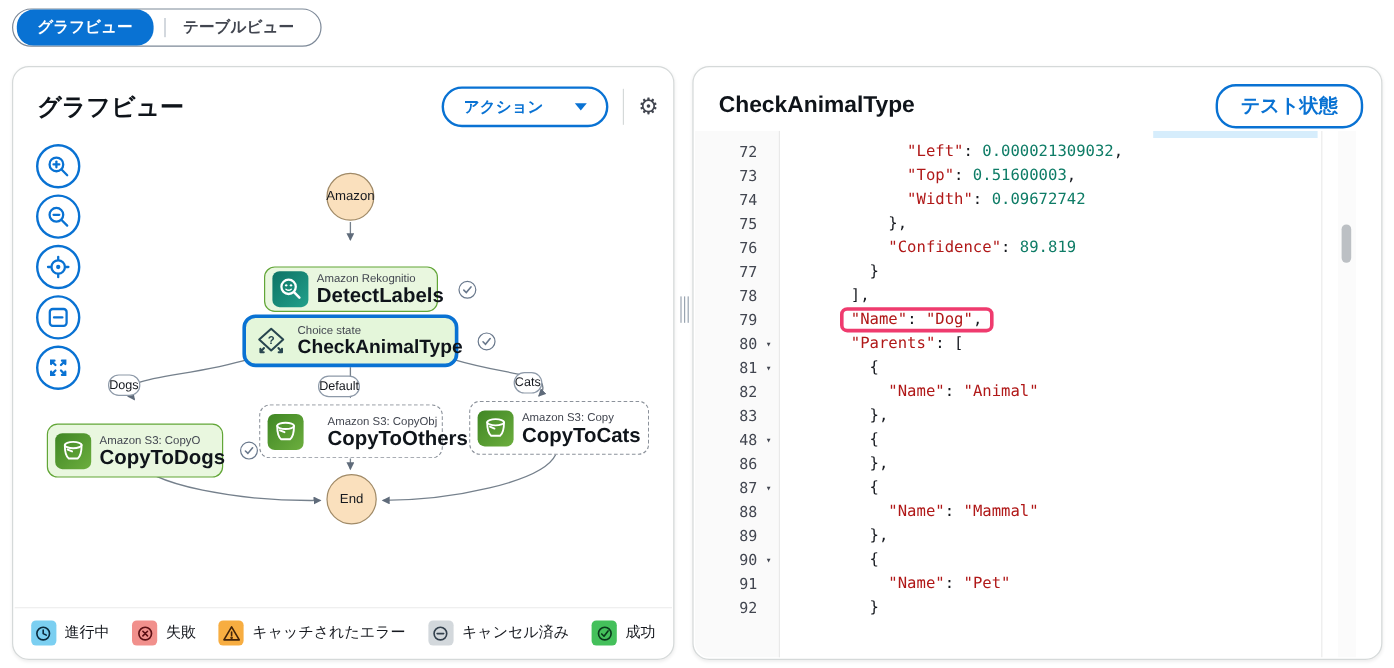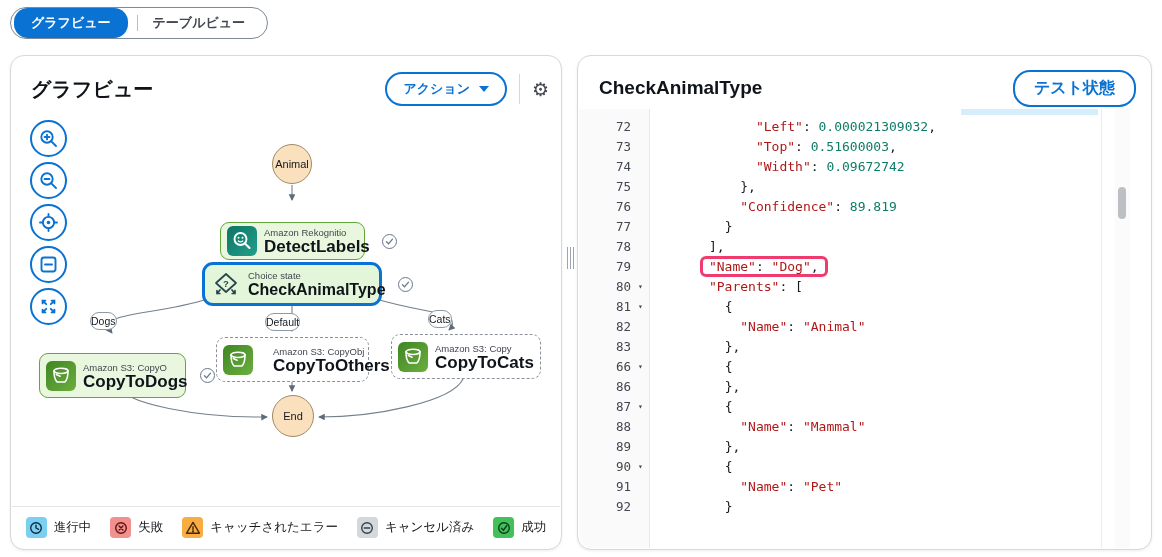--- a/index.html
+++ b/index.html
@@ -26,21 +26,21 @@
   .left-card{left:10px; width:552px;}
   .right-card{left:577px; width:575px;}
   .grip{position:absolute; left:567px; top:247px; height:22px; display:flex; gap:2px;}
   .grip i{display:block; width:1px; background:#9AA5B1;}
 
   
   .g-header{position:absolute; left:20px; top:16px; right:12px; height:34px;
     display:flex; align-items:center;}
   .g-title{font-size:20px; font-weight:bold;}
   .g-header .sp{flex:1;}
-  .actions-btn{display:flex; align-items:center; gap:9px; background:#fff;
+  .actions-btn{display:flex; align-items:center; gap:26px; background:#fff;
     border:2px solid var(--blue); color:var(--blue); font-weight:bold; font-size:13px;
     border-radius:17px; padding:6px 16px; cursor:pointer; font-family:inherit;}
   .caret{width:0; height:0; border-left:5px solid transparent;
     border-right:5px solid transparent; border-top:6px solid var(--blue);}
   .hdr-div{width:1px; height:30px; background:#D5D9D9; margin:0 12px;}
   .gear{font-size:19px; color:var(--sub); background:none; border:none; cursor:pointer; line-height:1;}
 
   
   .zoom-controls{position:absolute; left:19px; top:64px; display:flex;
     flex-direction:column; gap:5px; z-index:5;}
@@ -179,21 +179,21 @@
       <path d="M281,250 L281,275" marker-end="url(#arr)"></path>
       <path d="M197,243 C158,255 122,256 104,263 C99,268 98,273 101,277" marker-end="url(#arr)"></path>
       <path d="M365,243 C402,254 427,255 439,261 C443,266 442,270 438,274" marker-end="url(#arr)"></path>
       <path d="M281,326 L281,335" marker-end="url(#arr)"></path>
       <path d="M101,326 C112,349 190,362 256,361" marker-end="url(#arr)"></path>
       <path d="M452,323 C441,346 364,361 308,361" marker-end="url(#arr)"></path>
     </g>
   </svg>
 
   <div class="gnode circle-node" style="left:261px; top:88px;">
-    <span>Animal</span>
+    <span>Amazon</span>
   </div>
 
   <div class="gnode task green-task" style="left:209px; top:150px; width:145px; height:38px;">
     <span class="sq-icon rek">
       <svg width="28" height="28" viewBox="0 0 28 28" fill="none" stroke="#fff" stroke-linecap="round">
         <circle cx="12.5" cy="12" r="6" stroke-width="1.9"></circle>
         <circle cx="10.5" cy="10.8" r="1" fill="#fff" stroke="none"></circle>
         <circle cx="14.5" cy="10.8" r="1" fill="#fff" stroke="none"></circle>
         <path d="M10.3,14 Q12.5,15.8 14.7,14" stroke-width="1.2"></path>
         <line x1="17.2" y1="16.7" x2="21.5" y2="21" stroke-width="2.1"></line>
@@ -409,21 +409,21 @@
           <span class="ln">82</span>
           <span class="fold"></span>
           <span class="ct">          <span><span class="tok-s">"Name"</span>: <span class="tok-s">"Animal"</span></span></span>
         </div>
         <div class="code-line">
           <span class="ln">83</span>
           <span class="fold"></span>
           <span class="ct">        <span>},</span></span>
         </div>
         <div class="code-line">
-          <span class="ln">66</span>
+          <span class="ln">48</span>
           <span class="fold">▾</span>
           <span class="ct">        <span>{</span></span>
         </div>
         <div class="code-line">
           <span class="ln">86</span>
           <span class="fold"></span>
           <span class="ct">        <span>},</span></span>
         </div>
         <div class="code-line">
           <span class="ln">87</span>

